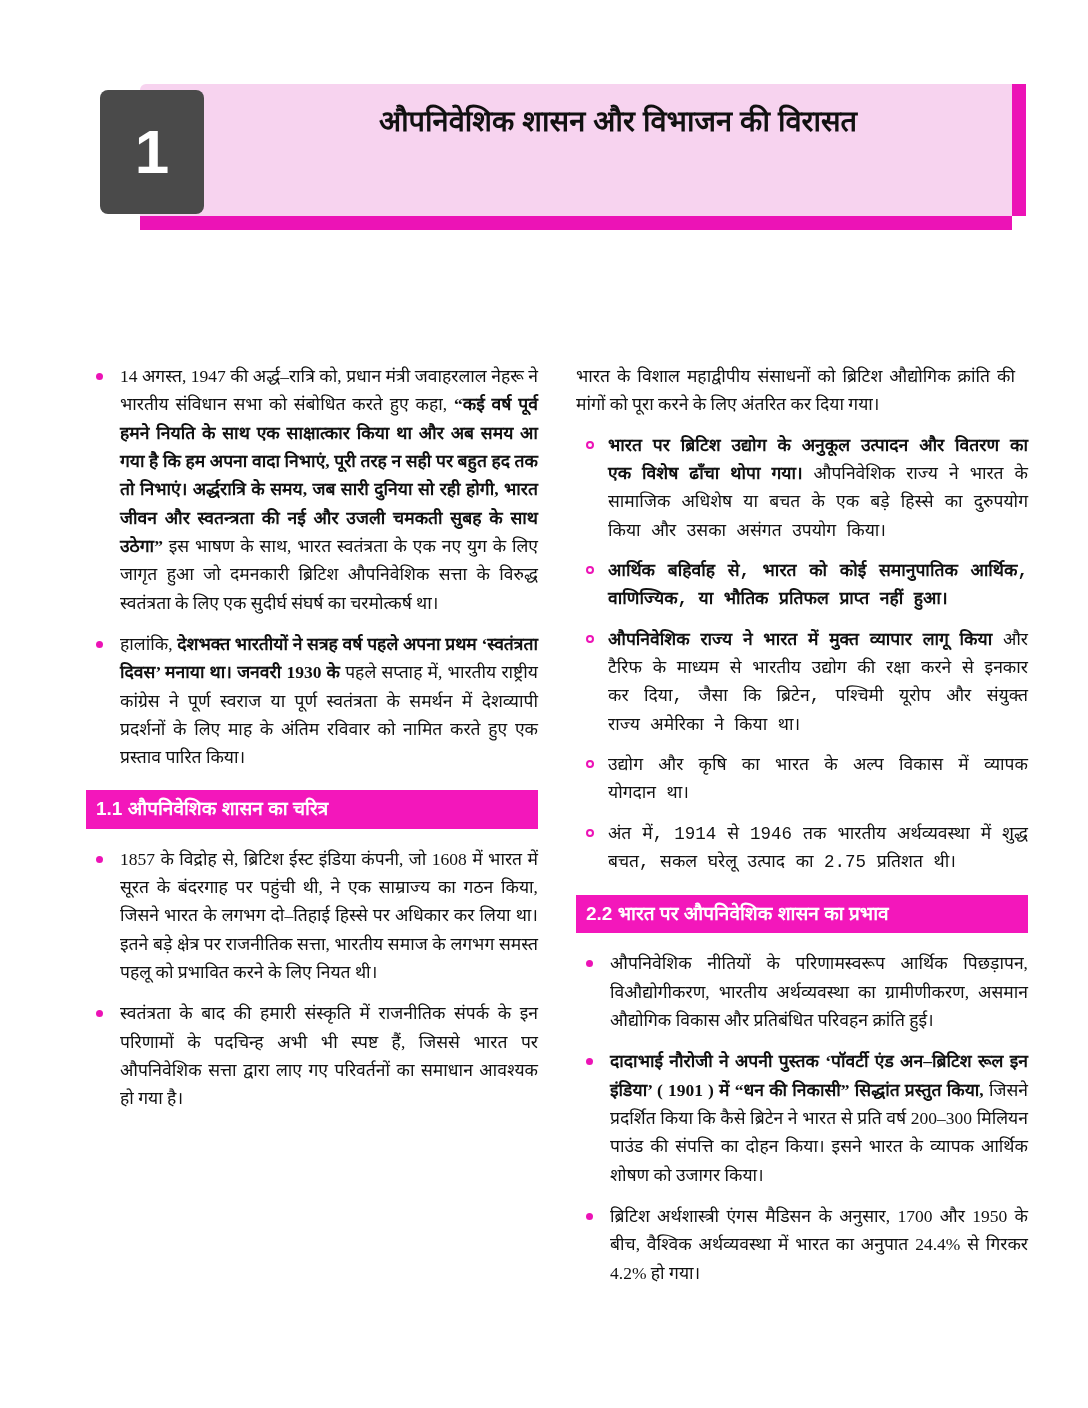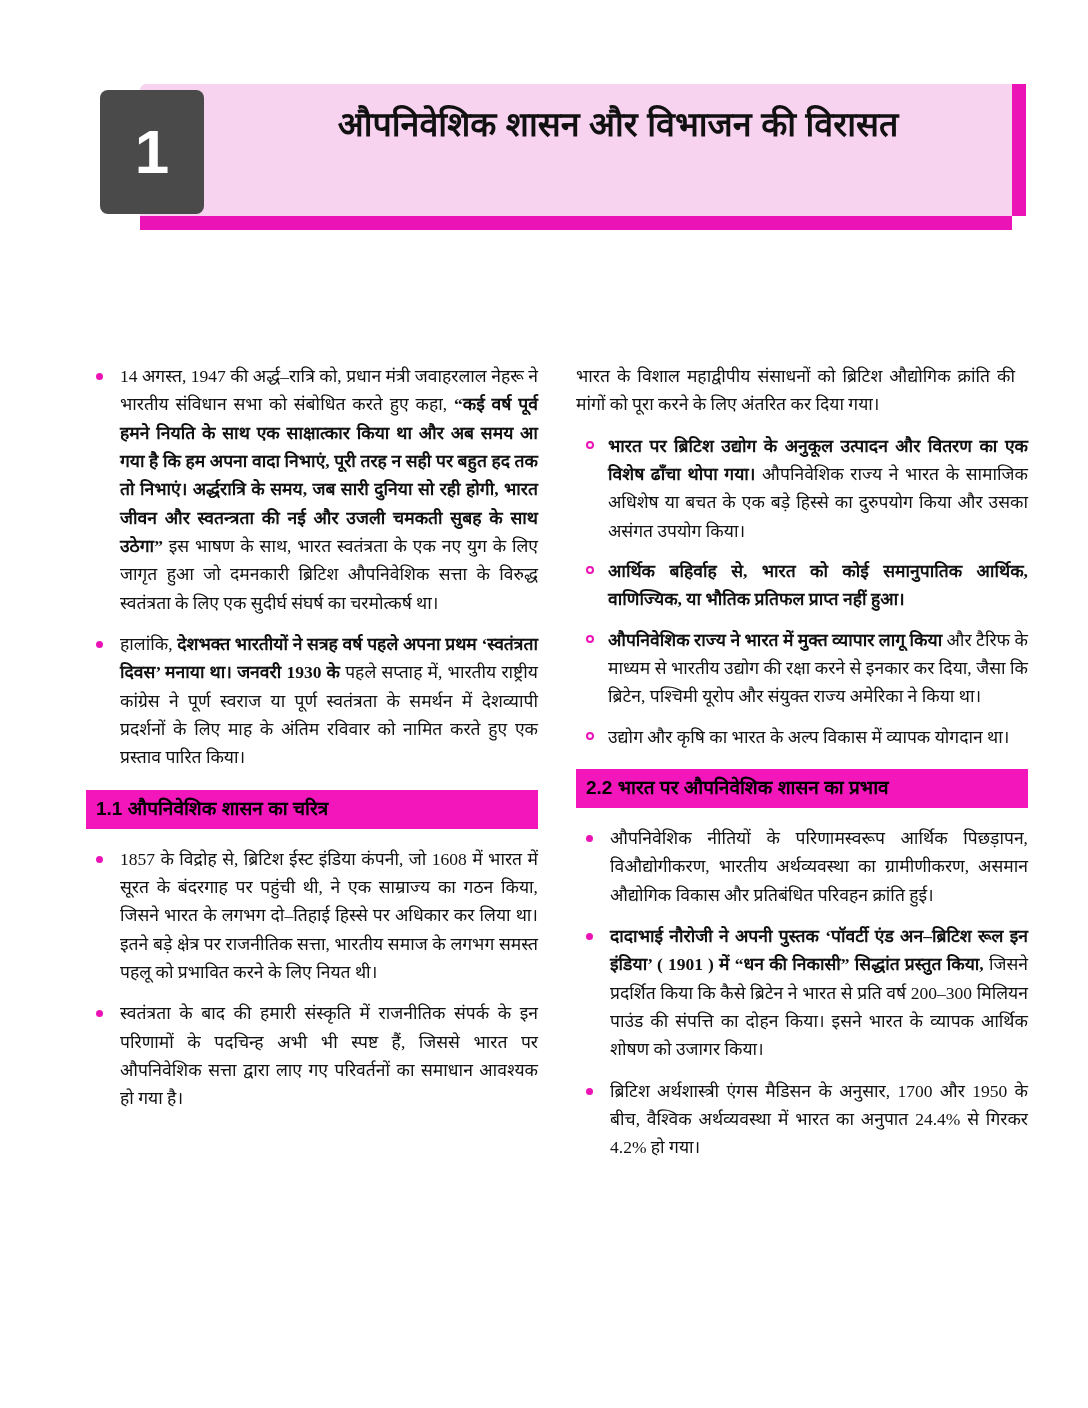--- a/index.html
+++ b/index.html
@@ -74,21 +74,21 @@
     line-height: 1;
   }
   .header-title {
     position: absolute;
     left: 150px;
     right: 40px;
     top: 16px;
     text-align: center;
     font-family: "Liberation Sans", sans-serif;
     font-weight: bold;
-    font-size: 34px;
+    font-size: 29px;
     line-height: 1.45;
     color: #111111;
   }
 
   
   .columns {
     position: absolute;
     top: 278px;
     left: 86px;
     right: 60px;
@@ -121,20 +121,21 @@
     top: 11px;
     width: 7px;
     height: 7px;
     border-radius: 50%;
     background: #ec13b6;
   }
   ul.lvl2 {
     list-style: none;
     margin: 10px 0 0 0;
     padding: 0;
+    font-family: Liberation Mono, monospace;
   }
   ul.lvl2 > li {
     position: relative;
     padding-left: 32px;
     margin-bottom: 12px;
     font-size: 17.5px;
     line-height: 1.62;
     text-align: justify;
   }
   ul.lvl2 > li::before {
@@ -150,21 +151,21 @@
     background: #ffffff;
   }
 
   .bold {
     font-weight: bold;
   }
 
   
   .section-bar {
     background: #f317bb;
-    color: #000000;
+    color: #ffffff;
     font-family: "Liberation Sans", sans-serif;
     font-weight: bold;
     font-size: 19px;
     padding: 7px 10px 8px 10px;
     margin: 18px 0 16px 0;
     line-height: 1.25;
   }
 </style>
 </head>
 <body>
@@ -196,20 +197,21 @@
     </div>
 
     <div class="col">
       <p style="margin:0 13px 13px 0; font-size:17.5px; line-height:1.62; text-align:justify;">भारत के विशाल महाद्वीपीय संसाधनों को ब्रिटिश औद्योगिक क्रांति की मांगों को पूरा करने के लिए अंतरित कर दिया गया।</p>
 
       <ul class="lvl2" style="margin-top:0;" id="right-subs">
           <li><span class="bold">भारत पर ब्रिटिश उद्योग के अनुकूल उत्पादन और वितरण का एक विशेष ढाँचा थोपा गया। </span><span>औपनिवेशिक राज्य ने भारत के सामाजिक अधिशेष या बचत के एक बड़े हिस्से का दुरुपयोग किया और उसका असंगत उपयोग किया।</span></li>
           <li><span class="bold">आर्थिक बहिर्वाह से, भारत को कोई समानुपातिक आर्थिक, वाणिज्यिक, या भौतिक प्रतिफल प्राप्त नहीं हुआ।</span></li>
           <li><span class="bold">औपनिवेशिक राज्य ने भारत में मुक्त व्यापार लागू किया </span><span>और टैरिफ के माध्यम से भारतीय उद्योग की रक्षा करने से इनकार कर दिया, जैसा कि ब्रिटेन, पश्चिमी यूरोप और संयुक्त राज्य अमेरिका ने किया था।</span></li>
           <li><span>उद्योग और कृषि का भारत के अल्प विकास में व्यापक योगदान था।</span></li>
+          <li><span>अंत में, 1914 से 1946 तक भारतीय अर्थव्यवस्था में शुद्ध बचत, सकल घरेलू उत्पाद का 2.75 प्रतिशत थी।</span></li>
         </ul>
 
       <div class="section-bar">2.2 भारत पर औपनिवेशिक शासन का प्रभाव</div>
 
       <ul class="lvl1" id="right-s12">
           <li><span>औपनिवेशिक नीतियों के परिणामस्वरूप आर्थिक पिछड़ापन, विऔद्योगीकरण, भारतीय अर्थव्यवस्था का ग्रामीणीकरण, असमान औद्योगिक विकास और प्रतिबंधित परिवहन क्रांति हुई।</span></li>
           <li><span class="bold">दादाभाई नौरोजी ने अपनी पुस्तक ‘पॉवर्टी एंड अन–ब्रिटिश रूल इन इंडिया’ ( 1901 ) में “धन की निकासी” सिद्धांत प्रस्तुत किया, </span><span>जिसने प्रदर्शित किया कि कैसे ब्रिटेन ने भारत से प्रति वर्ष 200–300 मिलियन पाउंड की संपत्ति का दोहन किया। इसने भारत के व्यापक आर्थिक शोषण को उजागर किया।</span></li>
           <li><span>ब्रिटिश अर्थशास्त्री एंगस मैडिसन के अनुसार, 1700 और 1950 के बीच, वैश्विक अर्थव्यवस्था में भारत का अनुपात 24.4% से गिरकर 4.2% हो गया।</span></li>
         </ul>
     </div>

